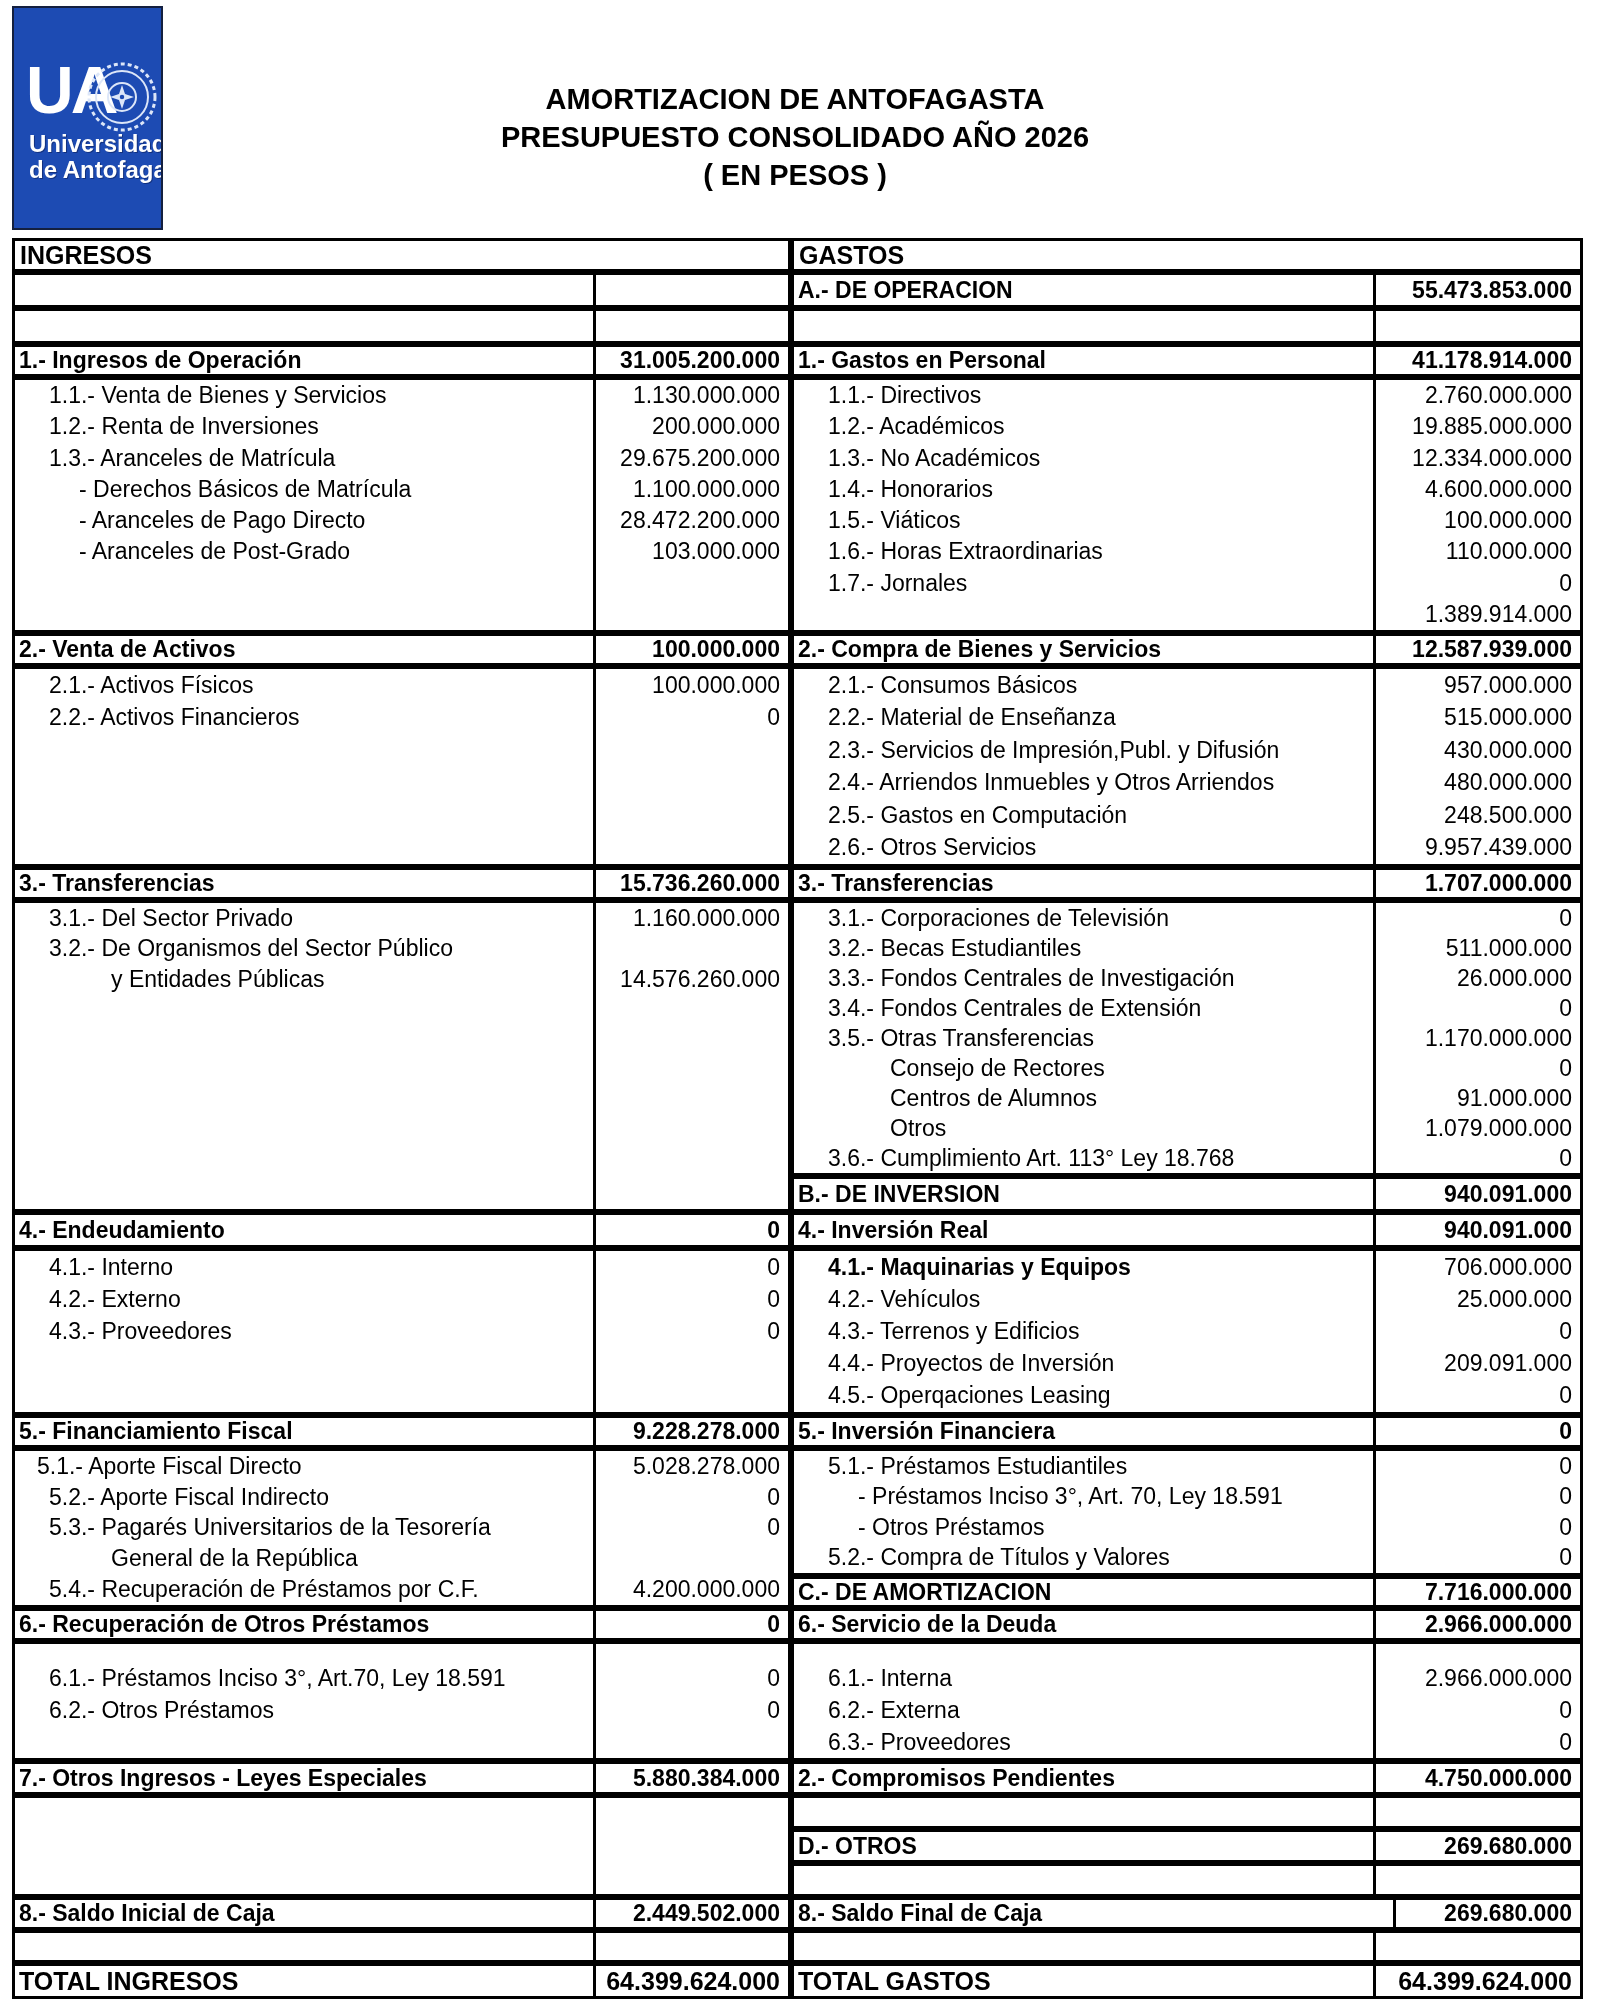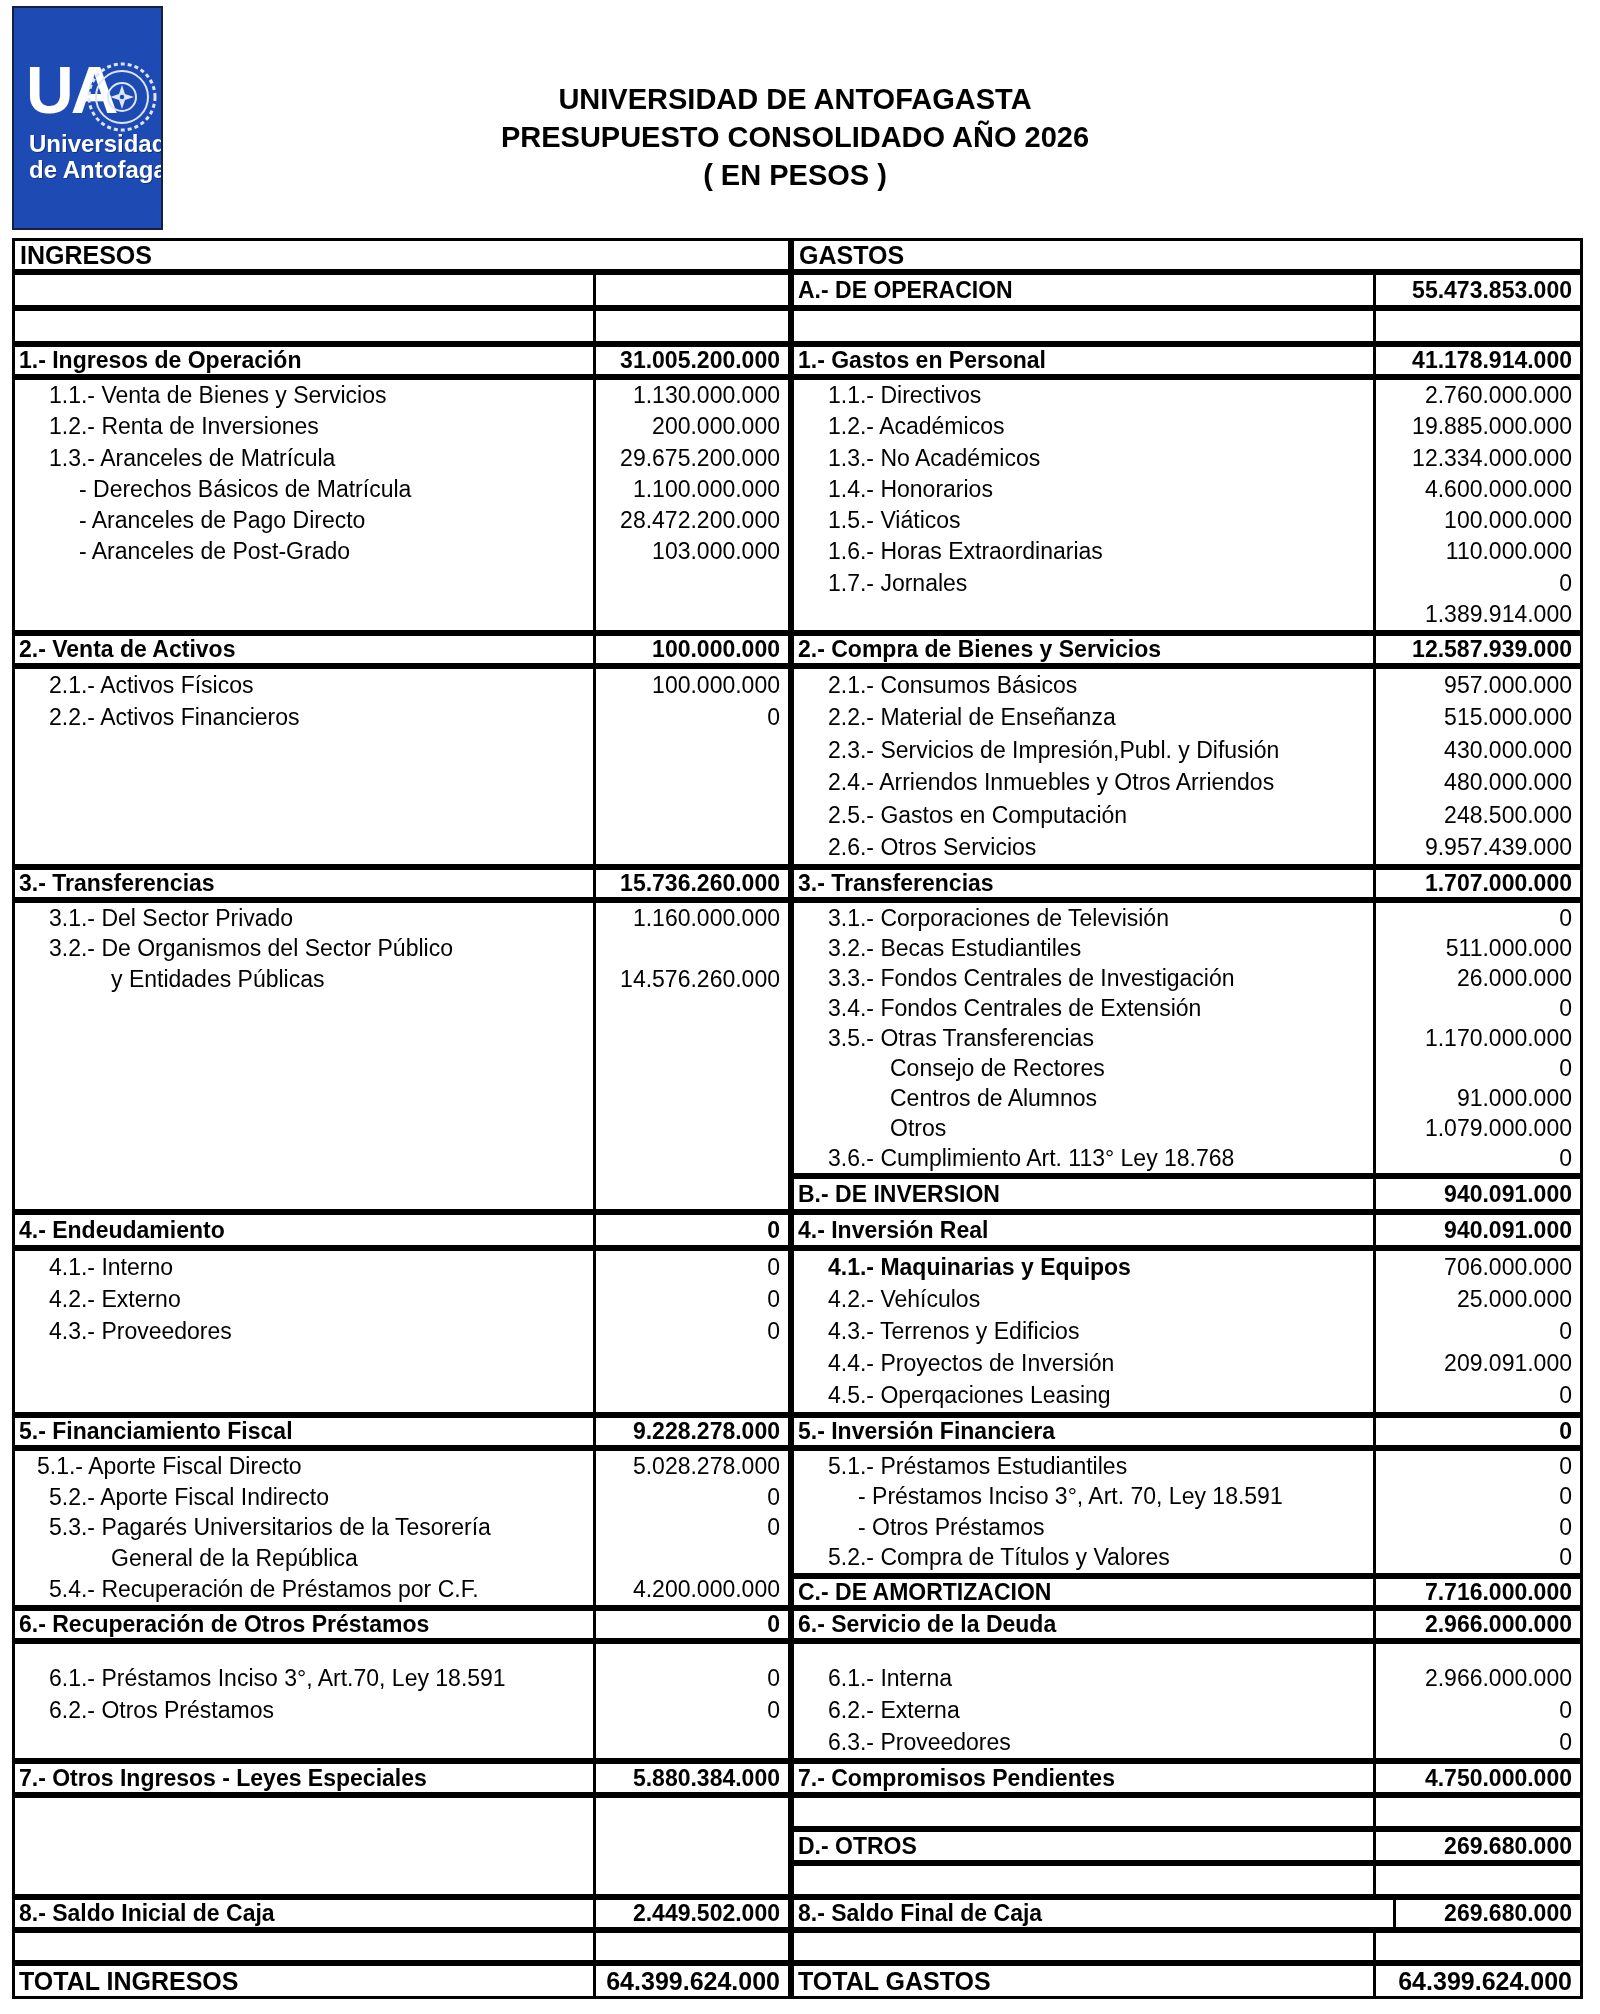--- a/index.html
+++ b/index.html
@@ -73,21 +73,21 @@
       <circle cx="37" cy="37" r="26" fill="none" stroke="#dce6f8" stroke-width="2"></circle>
       <circle cx="37" cy="37" r="14" fill="none" stroke="#dce6f8" stroke-width="2"></circle>
       <path d="M37 25 L40 34 L49 37 L40 40 L37 49 L34 40 L25 37 L34 34 Z" fill="#dce6f8"></path>
       <circle cx="37" cy="37" r="3" fill="#1d4bb3" stroke="#dce6f8" stroke-width="1.5"></circle>
     </svg>
     <div class="uname1">Universidad</div>
     <div class="uname2">de Antofagasta</div>
   </div>
 
   <div class="doc-title">
-    <div>UNIVERSIDAD DE ANTOFAGASTA</div>
+    <div>AMORTIZACION DE ANTOFAGASTA</div>
     <div>PRESUPUESTO CONSOLIDADO AÑO 2026</div>
     <div>( EN PESOS )</div>
   </div>
 
   <div class="tbl">
     <div class="side side-l" id="side-l">
         <div class="box k-colhead" style="top: 0px; height: 34px;">
           <span>INGRESOS</span>
         </div>
         <div class="box k-empty" style="top: 34px; height: 36px;">
@@ -404,21 +404,21 @@
             <div class="ln" style="height: 32px; padding-left: 34px;">6.2.- Externa</div>
             <div class="ln" style="height: 32px; padding-left: 34px;">6.3.- Proveedores</div>
           </div>
           <div class="val" style="padding-top: 18px;">
             <div class="ln v" style="height: 32px;">2.966.000.000</div>
             <div class="ln v" style="height: 32px;">0</div>
             <div class="ln v" style="height: 32px;">0</div>
           </div>
         </div>
         <div class="box k-sec" style="top: 1523px; height: 34px;">
-          <div class="lbl">7.- Compromisos Pendientes</div>
+          <div class="lbl">2.- Compromisos Pendientes</div>
           <div class="val">4.750.000.000</div>
         </div>
         <div class="box k-empty" style="top: 1557px; height: 34px;">
           <div class="lbl"></div>
           <div class="val"></div>
         </div>
         <div class="box k-sec" style="top: 1591px; height: 34px;">
           <div class="lbl">D.- OTROS</div>
           <div class="val">269.680.000</div>
         </div>

